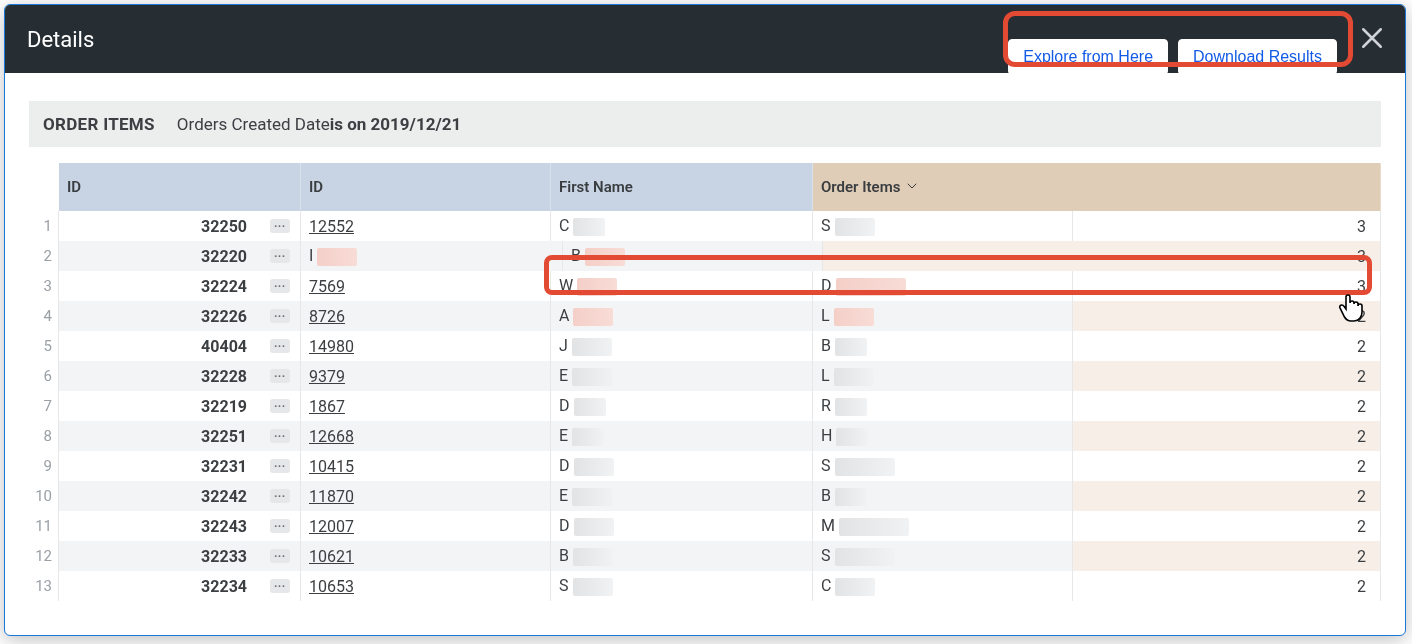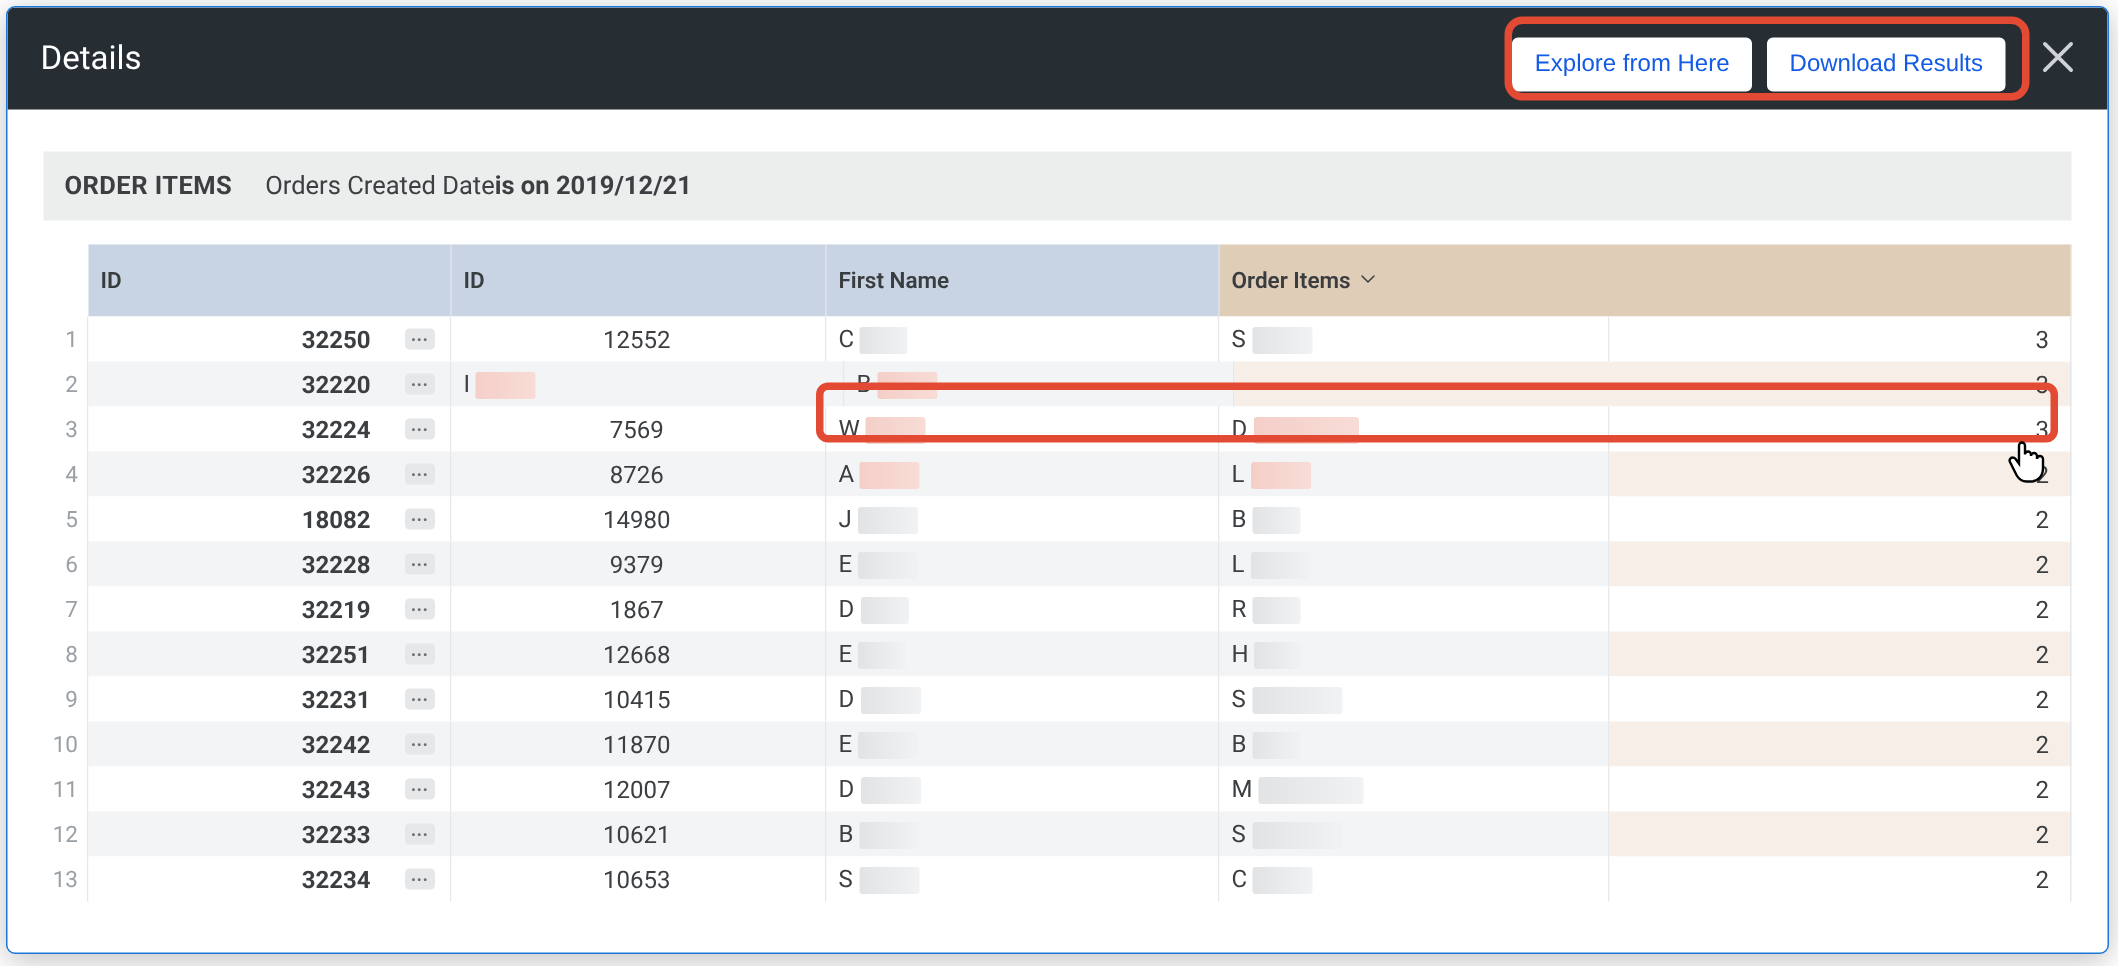--- a/index.html
+++ b/index.html
@@ -30,21 +30,21 @@
     color: #fff;
     position: relative;
   }
   .title {
     font-size: 22px;
     font-weight: 400;
   }
   .header-buttons {
     position: absolute;
     right: 60px;
-    top: 14px;
+    top: 28px;
     display: flex;
     gap: 10px;
     padding: 6px 8px;
   }
   .header-buttons .btn {
     background: #fff;
     color: #135be6;
     border: 1px solid #fff;
     border-radius: 4px;
     font-size: 16px;
@@ -122,21 +122,21 @@
     color: #3c3f42;
   }
   .tbody .tr .td { border-right: 1px solid #e5e7e9; }
   .tbody .tr .col-rownum { border-right: 1px solid #e5e7e9; background:#fff; font-size:15px; }
   .tbody .tr.even .td.dim { background: #fff; }
   .tbody .tr.odd  .td.dim { background: #f3f4f5; }
   .tbody .tr.even .td.meas { background: #fff; }
   .tbody .tr.odd  .td.meas { background: #f7efe7; }
 
   .td.col-id1 { justify-content: flex-end; gap: 23px; padding-right: 10px; font-weight: bold;}
-  .td.col-id2 { justify-content: center; padding-right: 10px;}
+  .td.col-id2 { justify-content: flex-start; padding-right: 10px; text-decoration: underline;}
   .td.col-order { justify-content: flex-end; padding-right: 14px;}
 
   .dots {
     width: 20px; height: 14px;
     background: #e5e7e9;
     border-radius: 3px;
     font-size: 8px;
     color: #6b6f73;
     display: inline-flex;
     align-items: center;
@@ -301,21 +301,21 @@
             <div class="td dim col-last">
               <span class="blur-s">L<span class="blur-cover red w40"></span></span>
             </div>
             <div class="td meas col-order">
               <span>2</span>
             </div>
           </div>
           <div class="tr even">
             <div class="td col-rownum">5</div>
             <div class="td dim col-id1">
-              <span>18082</span>
+              <span>40404</span>
               <span class="dots">•••</span>
             </div>
             <div class="td dim col-id2">
               <span>14980</span>
             </div>
             <div class="td dim col-first">
               <span class="blur-s">J<span class="blur-cover w40"></span></span>
             </div>
             <div class="td dim col-last">
               <span class="blur-s">B<span class="blur-cover w30"></span></span>

